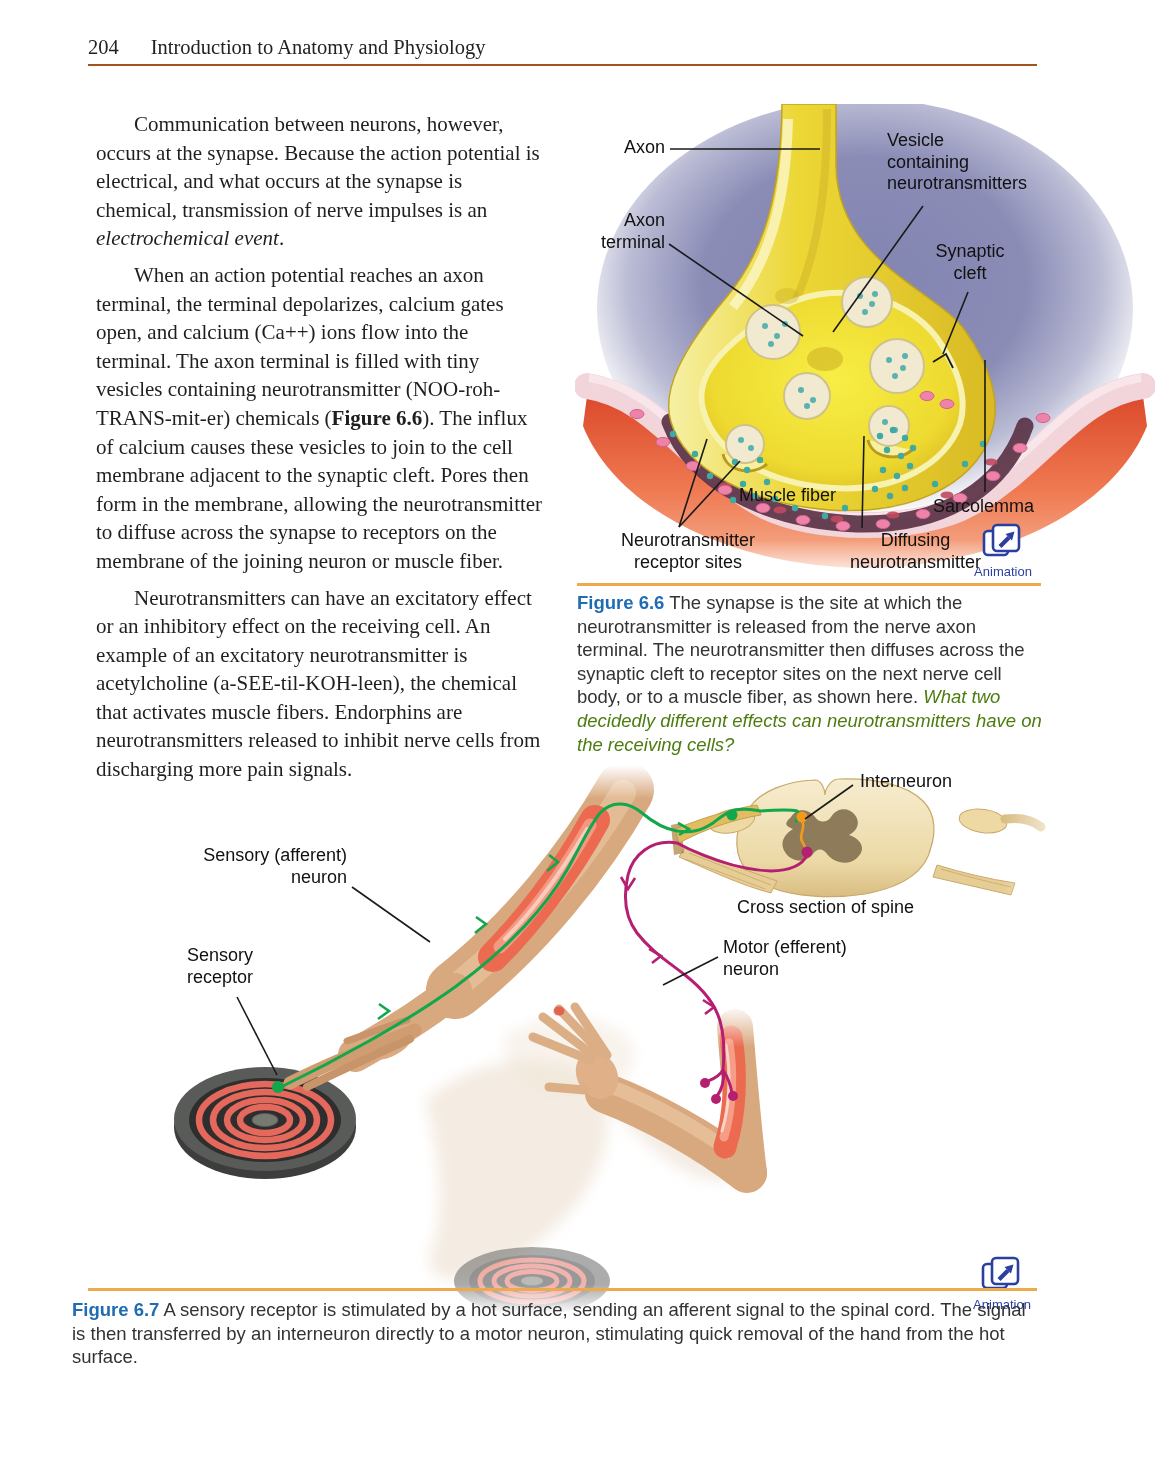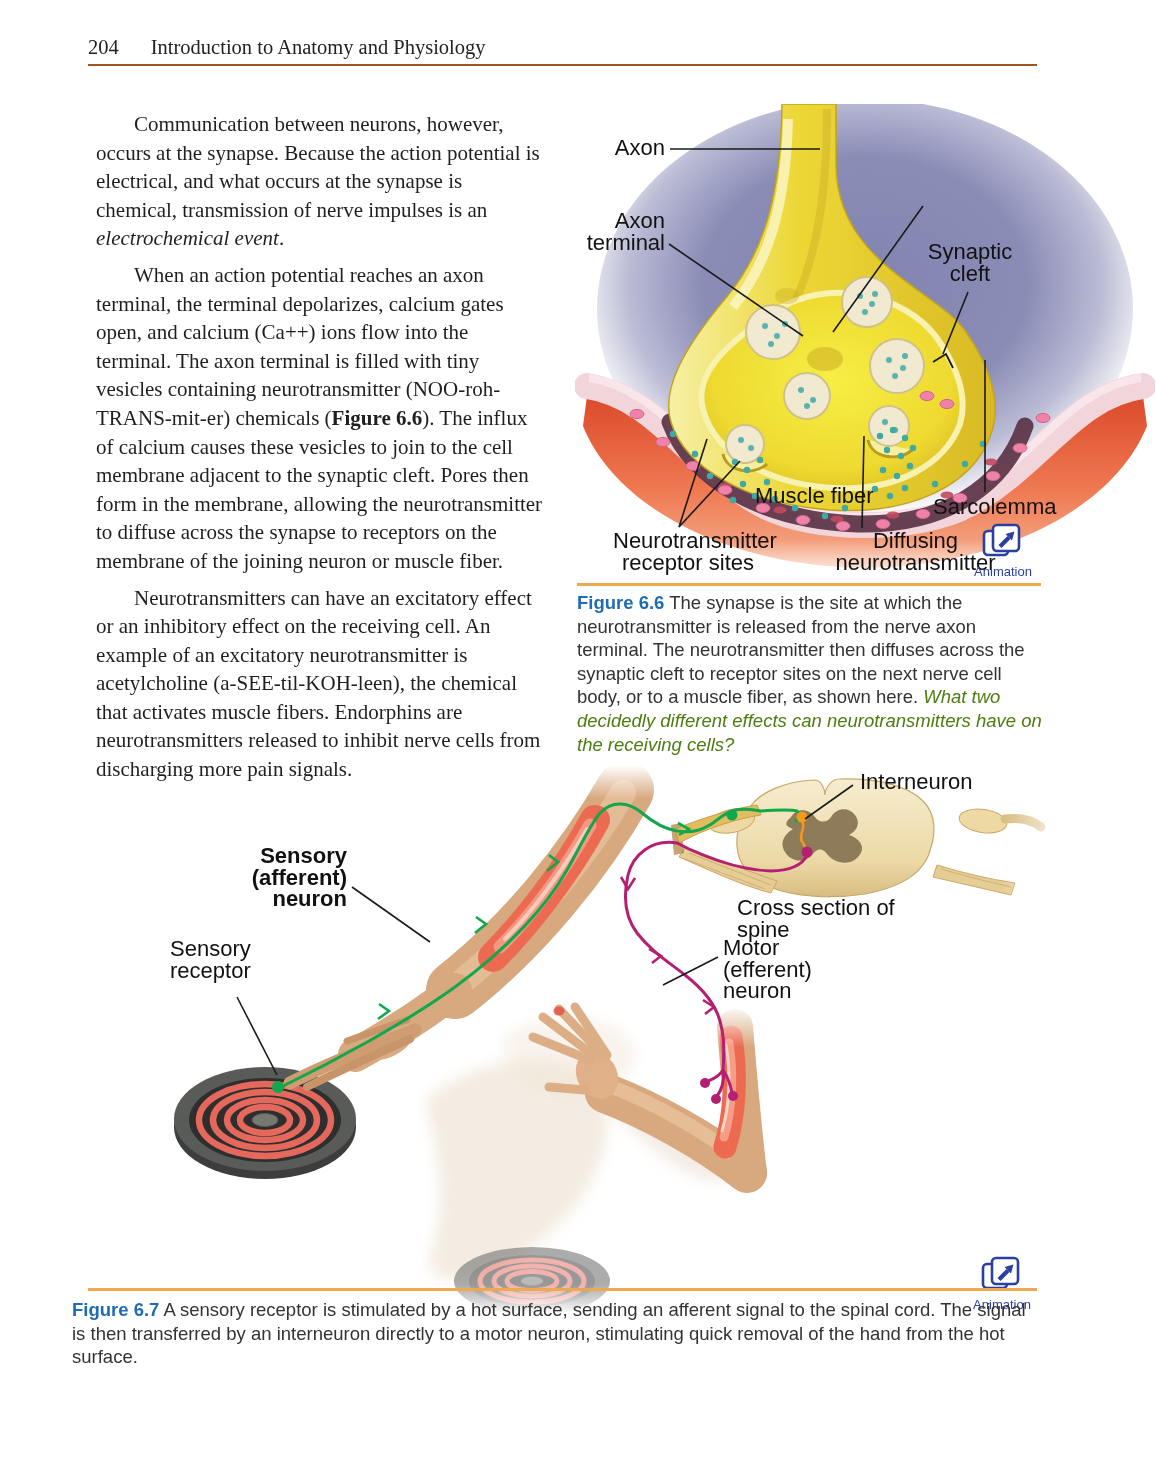--- a/index.html
+++ b/index.html
@@ -13,21 +13,21 @@
   .bodycol{position:absolute;left:88px;top:102px;width:468px;}
   .bodycol p{margin:8px;text-indent:38px;font-size:21px;line-height:28.6px;text-align:left;}
   .bodycol em{font-style:italic;}
   .bodycol strong{font-weight:bold;}
   
   .fig{position:absolute;}
   .fig66{left:575px;top:104px;width:580px;height:662px;}
   .fig67{left:85px;top:765px;width:990px;height:550px;}
   .fig svg.art{position:absolute;left:0;top:0;}
   
-  .lbl{position:absolute;font-family:"Liberation Sans",sans-serif;font-size:22px;
+  .lbl{position:absolute;font-family:"Liberation Sans",sans-serif;font-size:18px;
        line-height:21.5px;color:#111;white-space:pre-line;}
   .lbl.r{text-align:right;}
   .lbl.c{text-align:center;}
   
   .anim{position:absolute;width:64px;text-align:center;}
   .anim .txt{display:block;font-family:"Liberation Sans",sans-serif;font-size:13px;
              color:#2b3fa0;margin-top:0px;text-align:center;}
   
   .cap-rule{position:absolute;height:2.5px;background:#eda94e;}
   .caption{position:absolute;margin:0;font-family:"Liberation Sans",sans-serif;
@@ -202,25 +202,28 @@
         <path d="M393,188 L368,250"></path>
         <path d="M410,388 L410,256"></path>
         <path d="M104,423 L132,335"></path>
         <path d="M104,423 L165,357"></path>
         <path d="M287,424 L289,332"></path>
         <path d="M358,258 L371,250 L378,264" stroke-width="1.8"></path>
       </g>
     </svg>
 
     <div class="lbl r" style="left:18px;top:33px;width:72px;">Axon</div>
+    <div class="lbl" style="left:312px;top:26px;width:190px;">Vesicle
+containing
+neurotransmitters</div>
     <div class="lbl r" style="left:8px;top:106px;width:82px;">Axon
 terminal</div>
     <div class="lbl c" style="left:352px;top:137px;width:86px;">Synaptic
 cleft</div>
-    <div class="lbl" style="left:180px;top:381px;width:120px;">Muscle fiber</div>
+    <div class="lbl" style="left:164px;top:381px;width:120px;">Muscle fiber</div>
     <div class="lbl" style="left:358px;top:392px;width:120px;">Sarcolemma</div>
     <div class="lbl c" style="left:38px;top:426px;width:150px;">Neurotransmitter
 receptor sites</div>
     <div class="lbl c" style="left:248px;top:426px;width:185px;">Diffusing
 neurotransmitter</div>
 
     <div class="anim" style="left:396px;top:418px;">
       <svg width="46" height="38" viewBox="0 0 46 38">
         <rect x="4" y="9" width="24" height="24" rx="4" fill="#fff" stroke="#2b3fa0" stroke-width="2.6"></rect>
         <rect x="13" y="3" width="26" height="26" rx="4" fill="#fff" stroke="#2b3fa0" stroke-width="2.6"></rect>
@@ -392,23 +395,23 @@
       </g>
 
       <g stroke="#1a1a1a" stroke-width="1.6" fill="none">
         <path d="M267,122 L345,177"></path>
         <path d="M152,232 L192,310"></path>
         <path d="M768,20 L720,54"></path>
         <path d="M633,192 L578,220"></path>
       </g>
     </svg>
 
-    <div class="lbl r" style="left:92px;top:80px;width:170px;font-weight:bold;">Sensory (afferent)
+    <div class="lbl r" style="left:92px;top:80px;width:170px;">Sensory (afferent)
 neuron</div>
-    <div class="lbl" style="left:85px;top:173px;width:100px;">Sensory
+    <div class="lbl" style="left:85px;top:180px;width:100px;text-align:center;">Sensory
 receptor</div>
     <div class="lbl" style="left:775px;top:6px;width:120px;">Interneuron</div>
     <div class="lbl" style="left:652px;top:132px;width:200px;">Cross section of spine</div>
     <div class="lbl" style="left:638px;top:172px;width:150px;">Motor (efferent)
 neuron</div>
 
     <div class="anim" style="left:885px;top:490px;">
       <svg width="46" height="38" viewBox="0 0 46 38">
         <rect x="4" y="9" width="24" height="24" rx="4" fill="#fff" stroke="#2b3fa0" stroke-width="2.6"></rect>
         <rect x="13" y="3" width="26" height="26" rx="4" fill="#fff" stroke="#2b3fa0" stroke-width="2.6"></rect>

